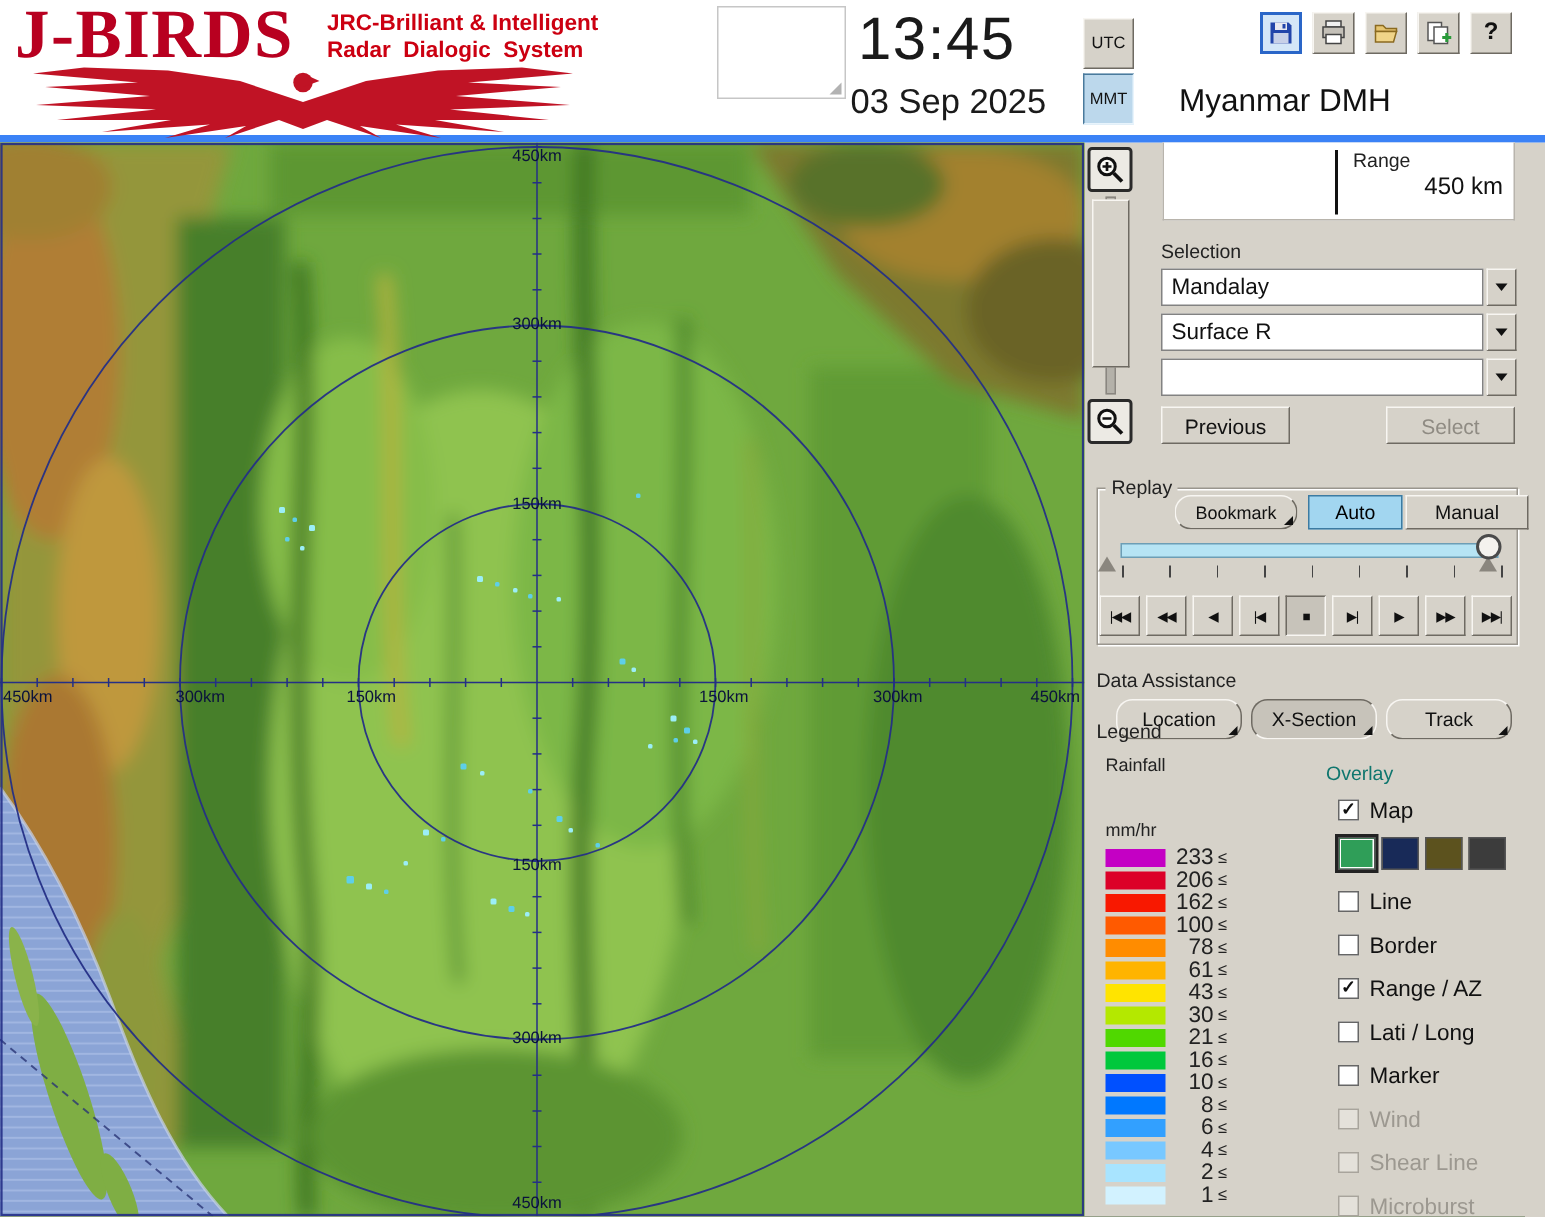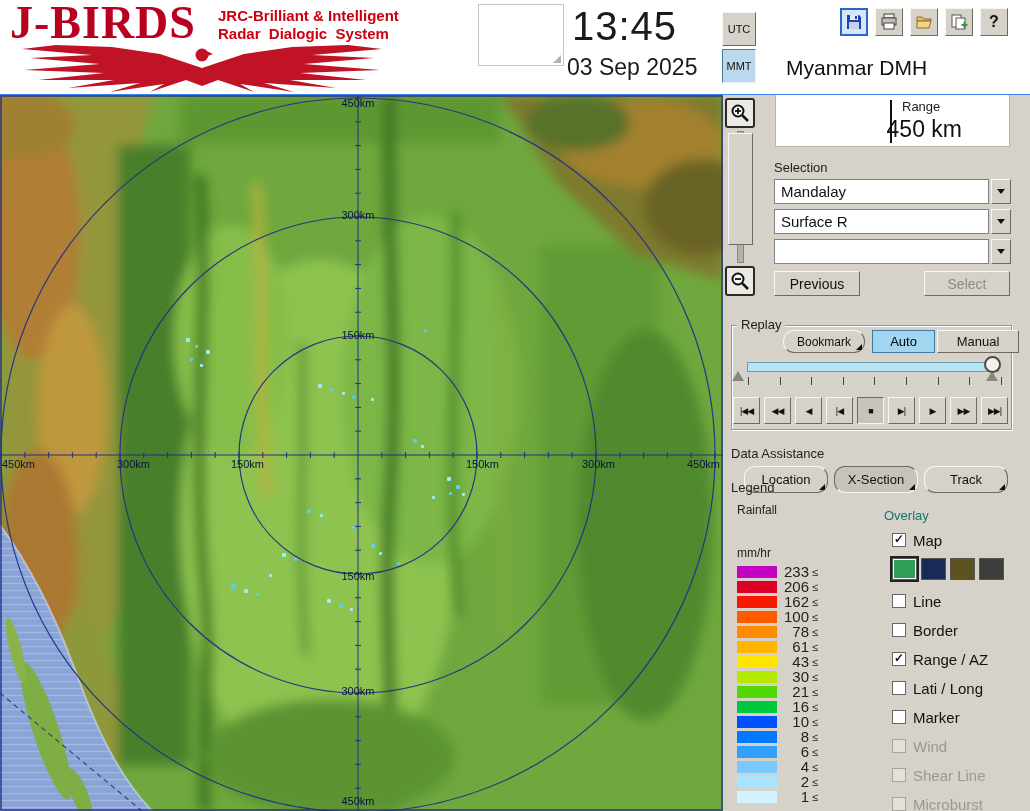--- a/index.html
+++ b/index.html
@@ -9,21 +9,21 @@
   button{font-family:"Liberation Sans",sans-serif;cursor:pointer;}
 
   
   .btn3d{background:#d6d2c9;border:1px solid;border-color:#f8f6f2 #6e6a62 #6e6a62 #f8f6f2;color:#111;}
   .btn3d.pressed{border-color:#6e6a62 #f8f6f2 #f8f6f2 #6e6a62;background:#c7c3ba;}
   .corner{position:relative;border-radius:11px;}
   .corner:after{content:"";position:absolute;right:2px;bottom:2px;border-style:solid;
                 border-width:0 0 6px 6px;border-color:transparent transparent #111 transparent;}
 
   
-  .header{position:absolute;left:0;top:0;width:1030px;height:95px;background:#fff;border-bottom:1px solid #3b82f6;}
+  .header{position:absolute;left:0;top:0;width:1030px;height:95px;background:#fff;border-bottom:5px solid #3b82f6;}
   .logo-title{position:absolute;left:10px;top:-4px;font-family:"Liberation Serif",serif;font-weight:bold;
               font-size:46px;color:#b80020;letter-spacing:1px;}
   .logo-sub{position:absolute;left:218px;color:#cc0011;font-weight:bold;font-size:15px;white-space:pre;}
   .logo-sub1{top:7px;} .logo-sub2{top:25px;}
   .eagle{position:absolute;left:8px;top:42px;}
 
   .clock-box{position:absolute;left:478px;top:4px;width:86px;height:62px;background:#fff;border:1px solid #c6c6c6;}
   .clock-box:after{content:"";position:absolute;right:2px;bottom:2px;border-style:solid;
                    border-width:0 0 8px 8px;border-color:transparent transparent #b2b2b2 transparent;}
   .time{position:absolute;left:572px;top:4px;font-size:40px;color:#1a1a1a;letter-spacing:1px;}
@@ -48,21 +48,21 @@
   .zoom-btn{position:absolute;width:30px;height:30px;background:#eceae4;border:2px solid #2a2a2a;border-radius:3px;
             display:flex;align-items:center;justify-content:center;padding:0;}
   .zoom-in{left:725px;top:98px;} .zoom-out{left:725px;top:266px;}
   .zoom-track{position:absolute;left:737px;top:131px;width:7px;height:132px;background:#b4b1a9;border:1px solid #8a8680;}
   .zoom-thumb{position:absolute;left:728px;top:133px;width:25px;height:112px;}
 
   
   .range-box{position:absolute;left:775px;top:95px;width:235px;height:52px;background:#fff;border:1px solid #b8b4ac;border-top:none;}
   .range-divider{position:absolute;left:890px;top:100px;width:2px;height:43px;background:#111;}
   .range-label{position:absolute;left:902px;top:99px;font-size:13px;color:#222;}
-  .range-value{position:absolute;left:848px;top:116px;width:117px;text-align:right;font-size:23px;color:#111;padding-right:3px;}
+  .range-value{position:absolute;left:888px;top:116px;width:117px;text-align:right;font-size:16px;color:#111;padding-right:3px;}
 
   .sel-label{position:absolute;left:774px;top:160px;font-size:13px;color:#222;}
   .sel-rows{position:absolute;left:774px;top:179px;width:237px;}
   .sel-row{display:flex;height:25px;margin-bottom:5px;}
   .sel-field{flex:1;background:#fff;border:1px solid #828282;font-size:15px;padding:3px 6px;color:#111;
              white-space:nowrap;overflow:hidden;}
   .sel-arrow{width:20px;height:25px;margin-left:2px;display:flex;align-items:center;justify-content:center;padding:0;}
   .tri-down{width:0;height:0;border-left:4px solid transparent;border-right:4px solid transparent;border-top:5px solid #111;}
 
   .prev-btn{position:absolute;left:774px;top:271px;width:86px;height:25px;font-size:14px;}

